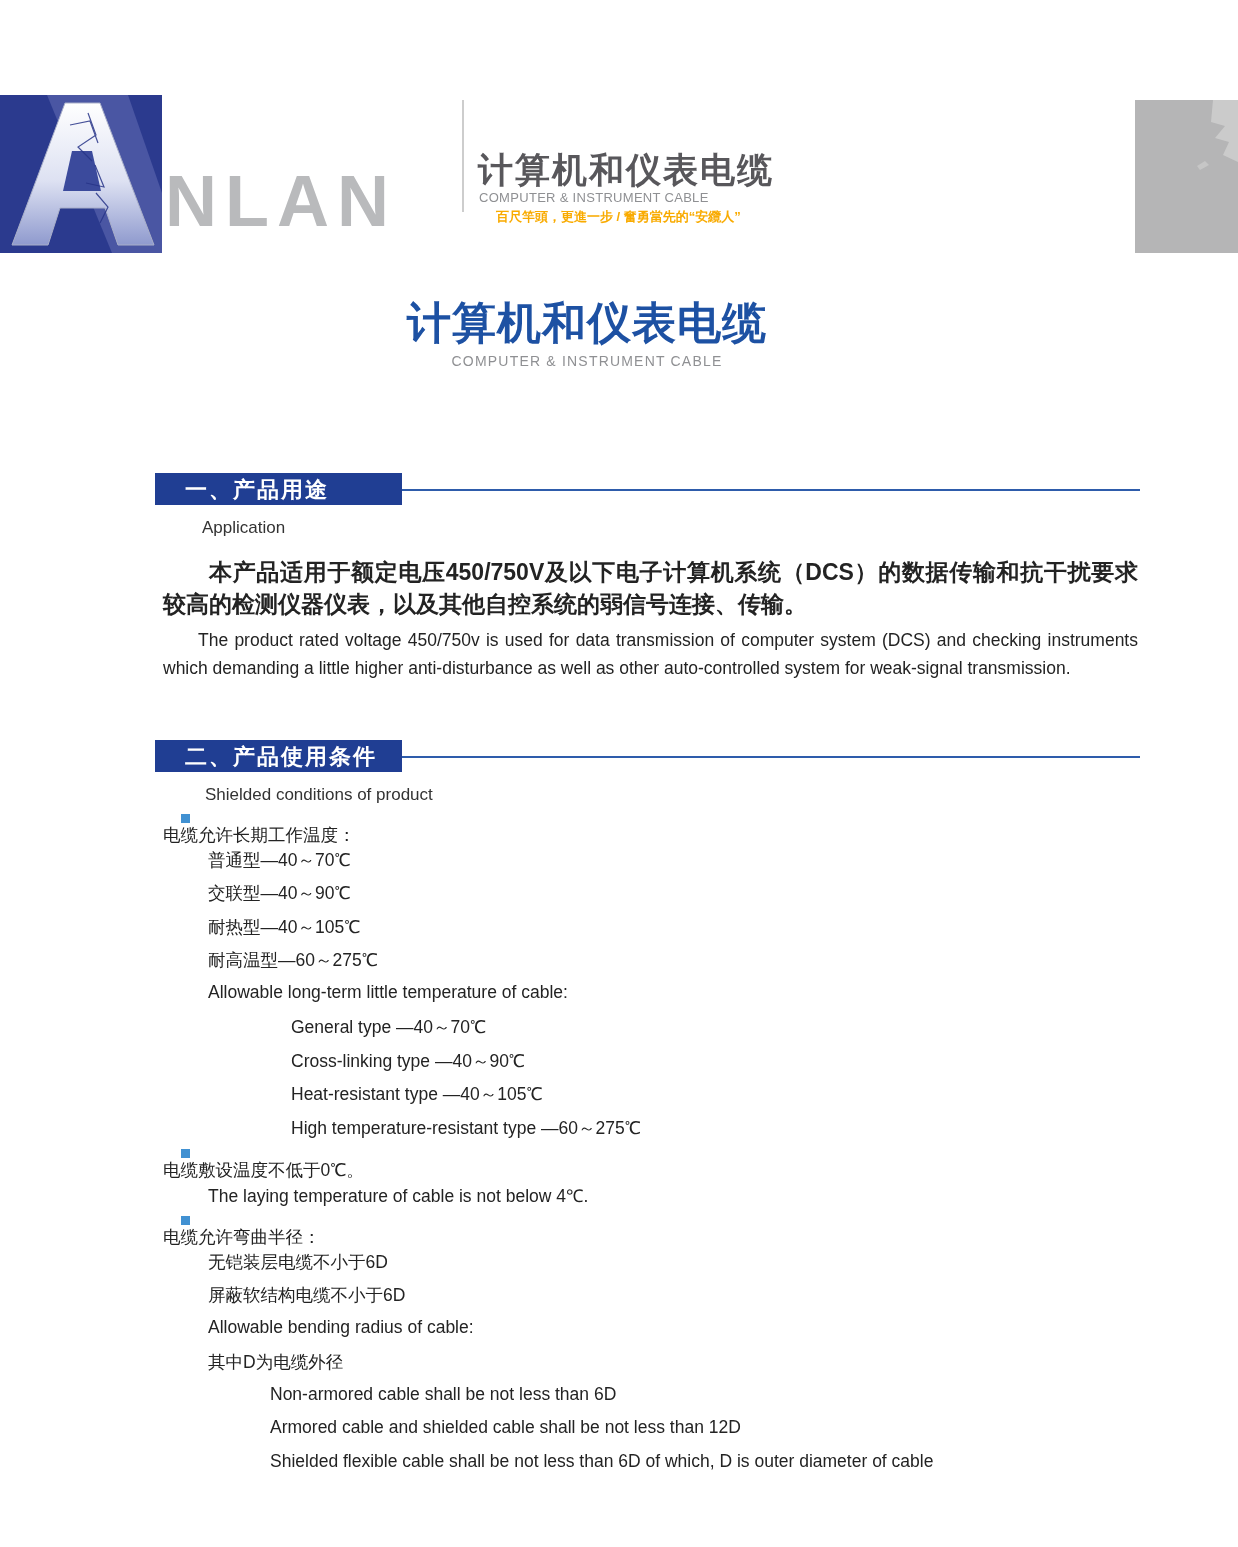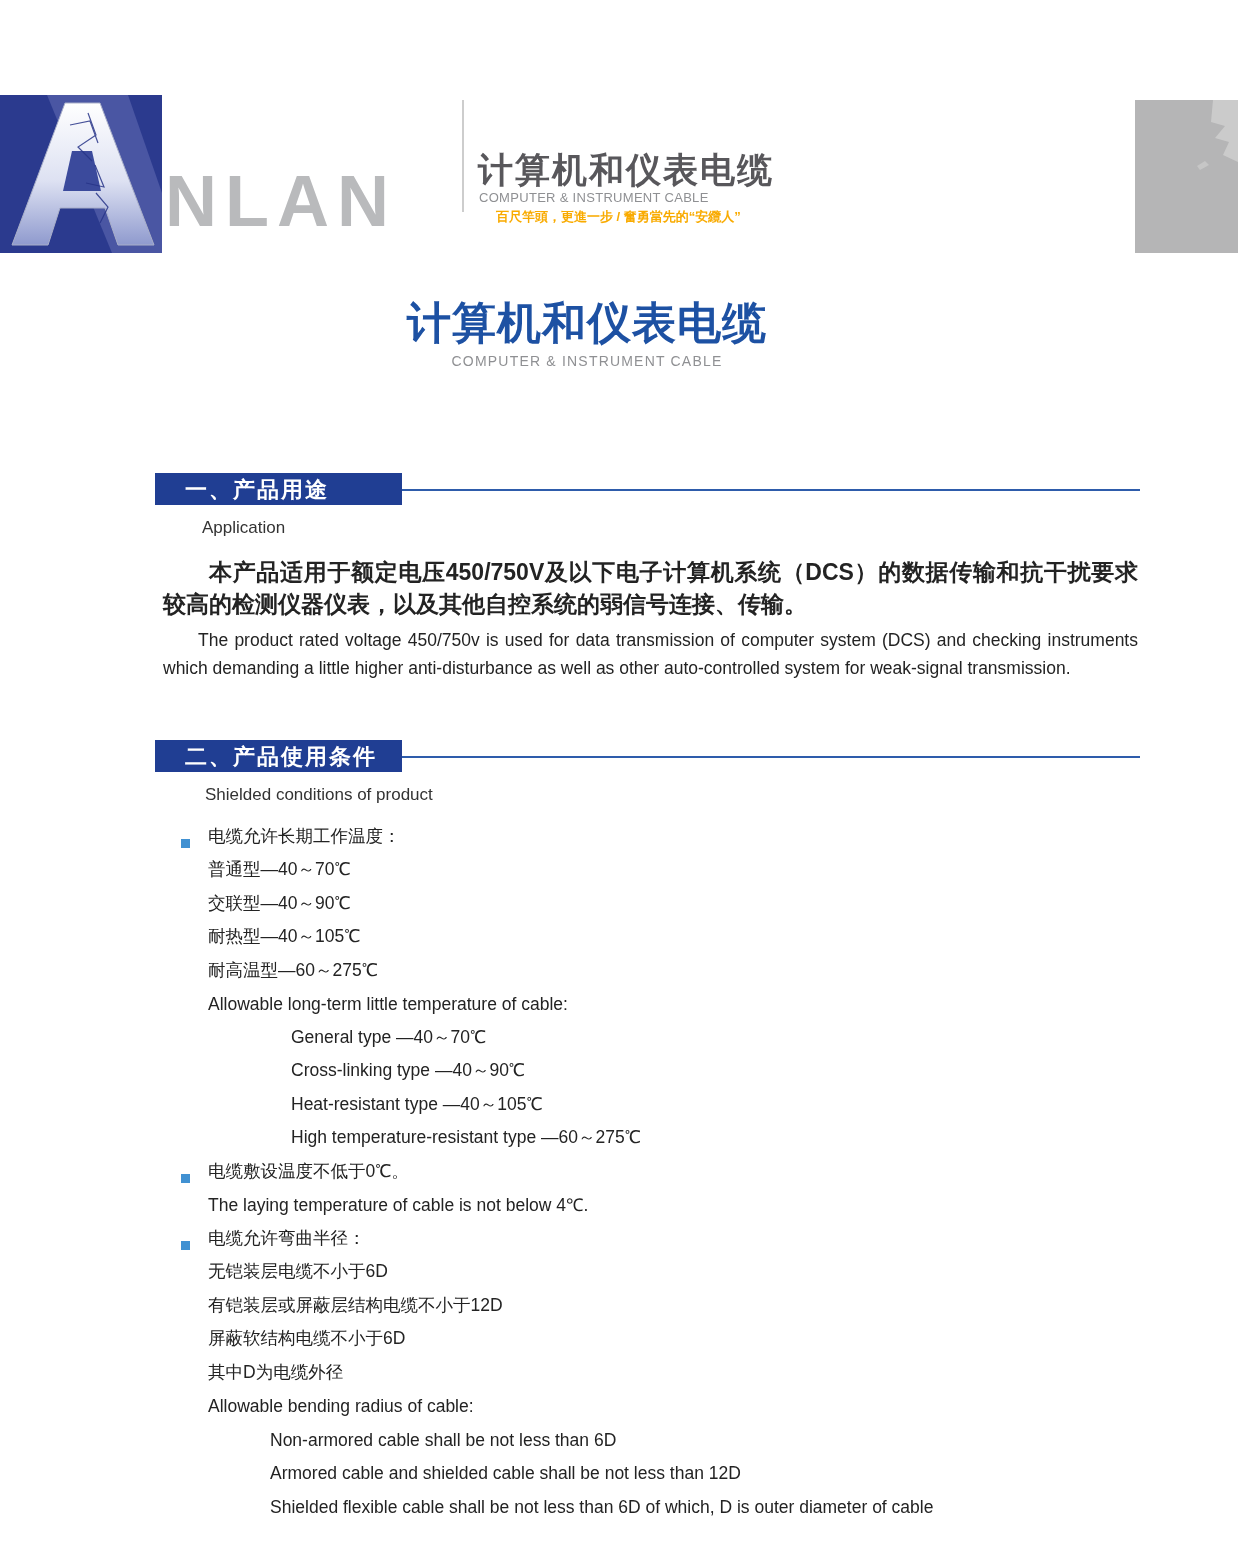--- a/index.html
+++ b/index.html
@@ -74,21 +74,21 @@
     left:163px;top:556px;width:975px;font-size:23px;line-height:32px;
     color:var(--text);text-indent:2em;text-align:justify;font-weight:bold;
   }
   .para-en{
     left:163px;top:627px;width:975px;font-size:17.5px;line-height:27.5px;
     color:var(--text);text-indent:2em;text-align:justify;
   }
 
   
   .list{left:163px;top:814px;width:980px;}
-  .it{height:33.5px;display:flex;align-items:flex-end;font-size:17.5px;color:var(--text);white-space:nowrap;}
+  .it{height:33.5px;display:flex;align-items:flex-start;font-size:17.5px;color:var(--text);white-space:nowrap;flex-direction:column;}
   .it .sq{flex:0 0 auto;width:9px;height:9px;background:var(--bullet_blue);margin-left:18px;margin-right:18px;}
   .it.plain{padding-left:45px;}
   .it.indent{padding-left:128px;}
   .it.indent2{padding-left:107px;}
 </style>
 </head>
 <body>
 
 <div class="abs logo-block">
   <svg viewBox="0 0 162 158">
@@ -186,30 +186,27 @@
       <span>The laying temperature of cable is not below 4℃.</span>
     </div>
     <div class="it bullet">
       <span class="sq"></span>
       <span>电缆允许弯曲半径：</span>
     </div>
     <div class="it plain">
       <span>无铠装层电缆不小于6D</span>
     </div>
     <div class="it plain">
-      <span>有铠装层或屏蔽层结构电缆不小于12D</span>
-    </div>
-    <div class="it plain">
       <span>屏蔽软结构电缆不小于6D</span>
     </div>
     <div class="it plain">
+      <span>Allowable bending radius of cable:</span>
+    </div>
+    <div class="it plain">
       <span>其中D为电缆外径</span>
-    </div>
-    <div class="it plain">
-      <span>Allowable bending radius of cable:</span>
     </div>
     <div class="it indent2">
       <span>Non-armored cable shall be not less than 6D</span>
     </div>
     <div class="it indent2">
       <span>Armored cable and shielded cable shall be not less than 12D</span>
     </div>
     <div class="it indent2">
       <span>Shielded flexible cable shall be not less than 6D of which, D is outer diameter of cable</span>
     </div>

